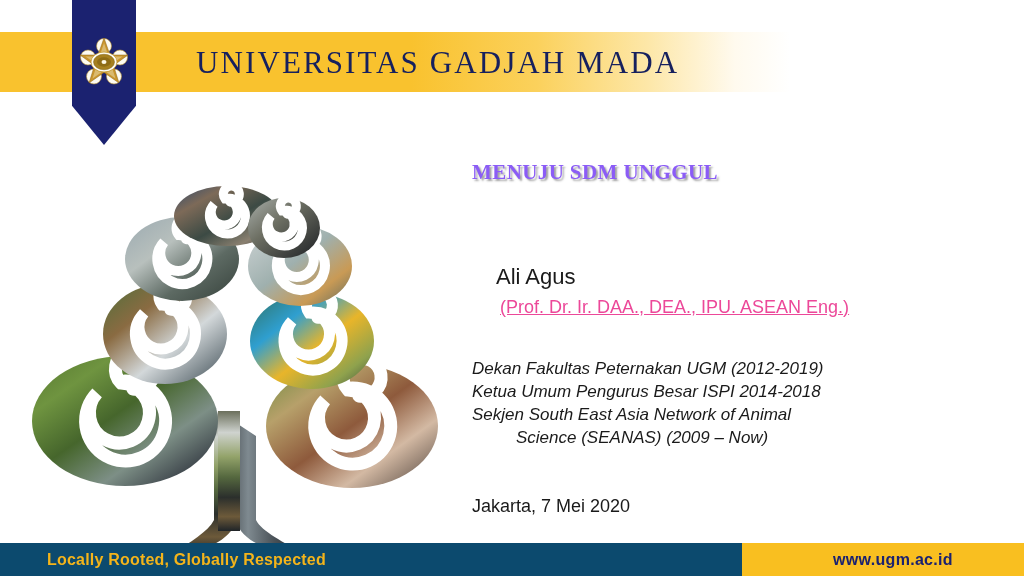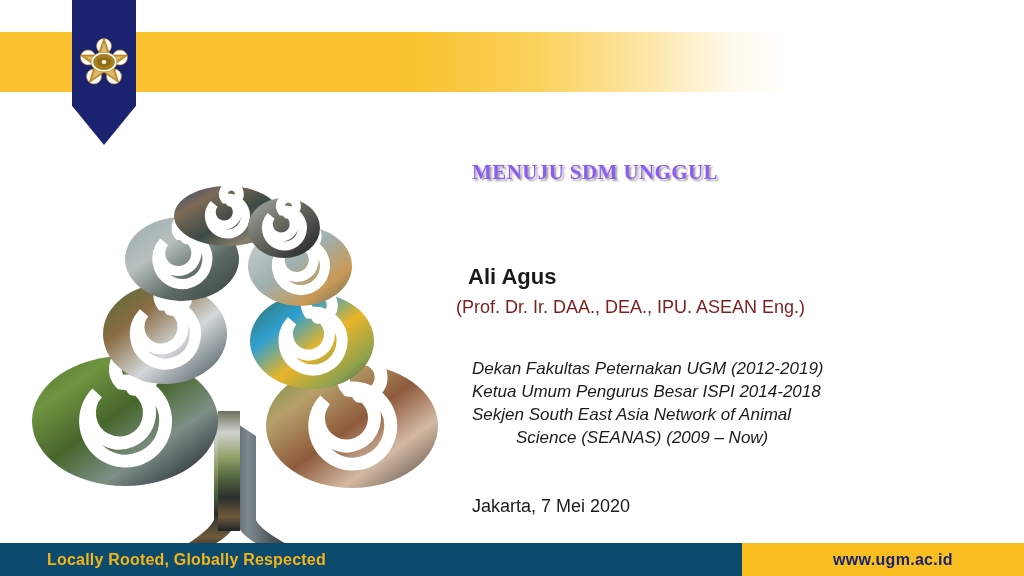--- a/index.html
+++ b/index.html
@@ -92,33 +92,34 @@
     font-size: 21px;
     font-weight: bold;
     color: #8b5cf6;
     letter-spacing: 0.4px;
     text-shadow: 2px 2px 2px rgba(80,80,80,0.55);
     white-space: nowrap;
     font-family: Liberation Serif, serif;
   }
   #person-name {
     position: absolute;
-    left: 468px;
+    left: 496px;
     top: 264px;
     font-size: 22px;
-    font-weight: bold;
+    font-weight: normal;
     color: #1a1a1a;
   }
   #person-credentials {
     position: absolute;
-    left: 456px;
+    left: 500px;
     top: 297px;
     font-size: 18px;
-    color: #7f1d1d;
+    color: #ec4899;
     white-space: nowrap;
+    text-decoration: underline;
   }
   #roles {
     position: absolute;
     left: 472px;
     top: 357px;
     width: 460px;
     font-size: 17px;
     font-style: italic;
     color: #1a1a1a;
     line-height: 23px;
@@ -174,20 +175,21 @@
 </style>
 </head>
 <body>
 
 <div id="slide">
 
   <div id="header">
 
     <div class="gold-band"></div>
 
+    <div class="univ-name">UNIVERSITAS GADJAH MADA</div>
 
     <div class="pennant"></div>
 
     <svg class="crest" viewBox="0 0 100 104">
       <g>
 
         <ellipse cx="50" cy="20" rx="15" ry="15" fill="#fdfbf2" stroke="#b8922f" stroke-width="1.2"></ellipse>
         <ellipse cx="18" cy="43" rx="15" ry="15" fill="#fdfbf2" stroke="#b8922f" stroke-width="1.2"></ellipse>
         <ellipse cx="82" cy="43" rx="15" ry="15" fill="#fdfbf2" stroke="#b8922f" stroke-width="1.2"></ellipse>
         <ellipse cx="30" cy="81" rx="15" ry="15" fill="#fdfbf2" stroke="#b8922f" stroke-width="1.2"></ellipse>

